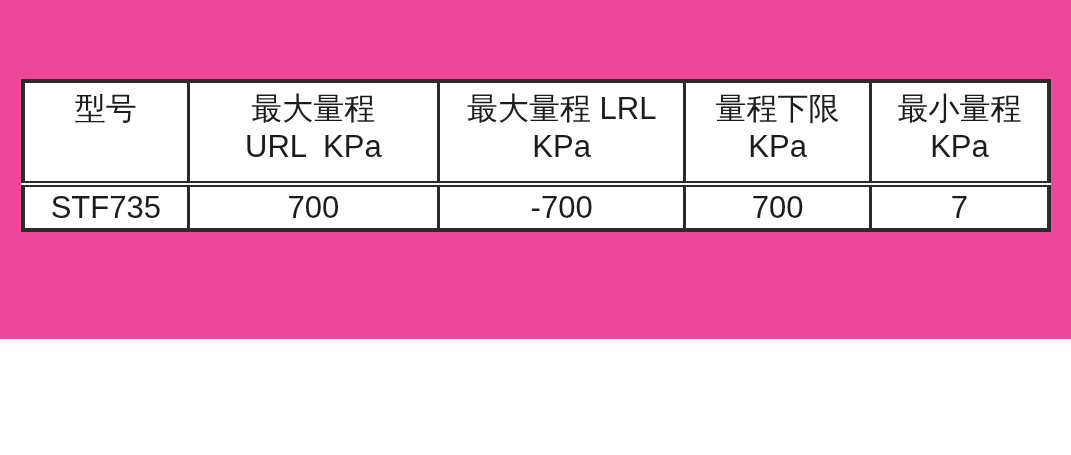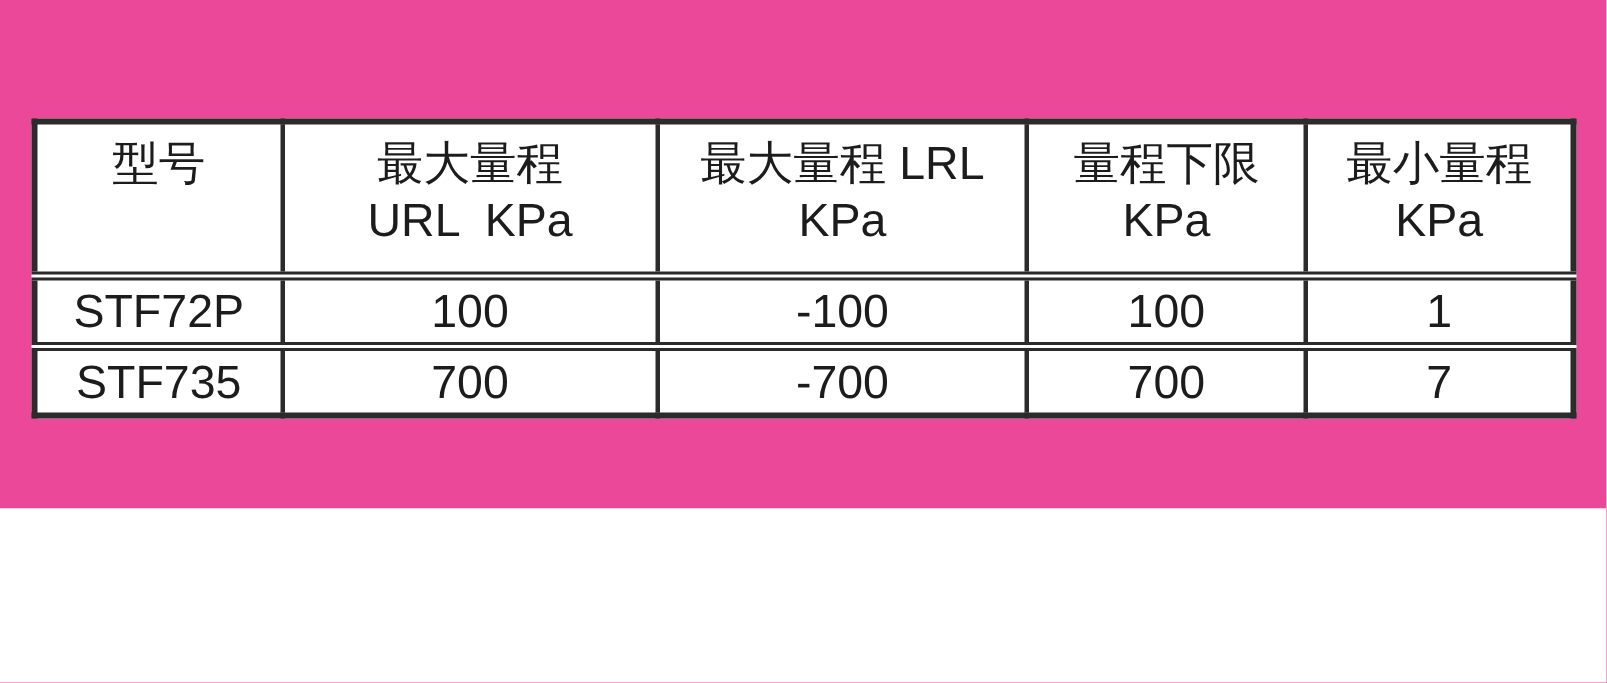--- a/index.html
+++ b/index.html
@@ -92,27 +92,20 @@
           <span class="hline2">KPa</span>
         </th>
         <th>
           <span class="hline1">最小量程</span>
           <span class="hline2">KPa</span>
         </th>
       </tr>
     </thead>
     <tbody>
       <tr>
-        <td>STF72P</td>
-        <td>100</td>
-        <td>-100</td>
-        <td>100</td>
-        <td>1</td>
-      </tr>
-      <tr>
         <td>STF735</td>
         <td>700</td>
         <td>-700</td>
         <td>700</td>
         <td>7</td>
       </tr>
     </tbody>
   </table>
 </div>
 

